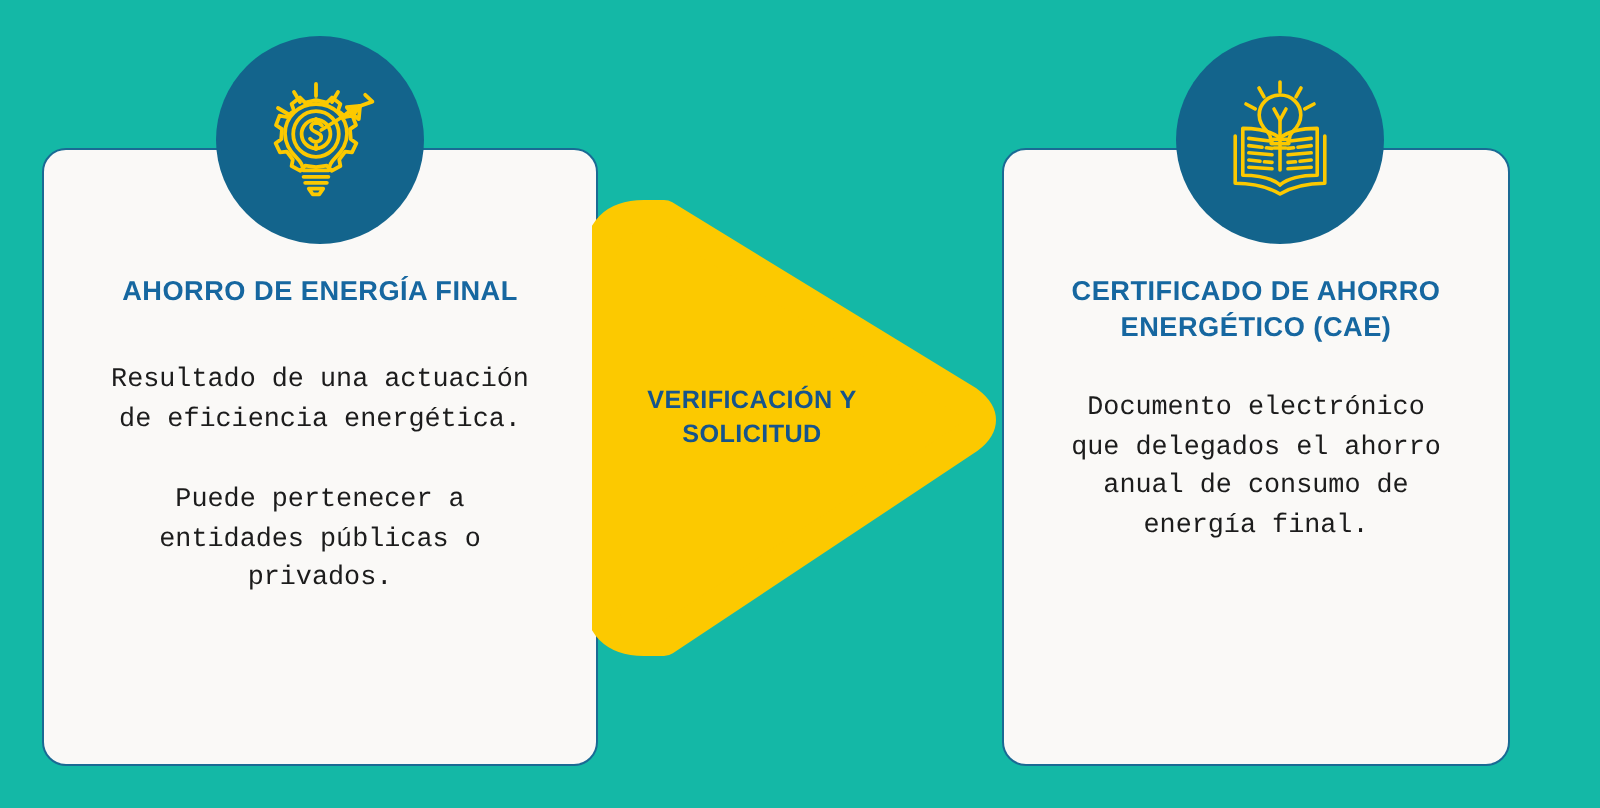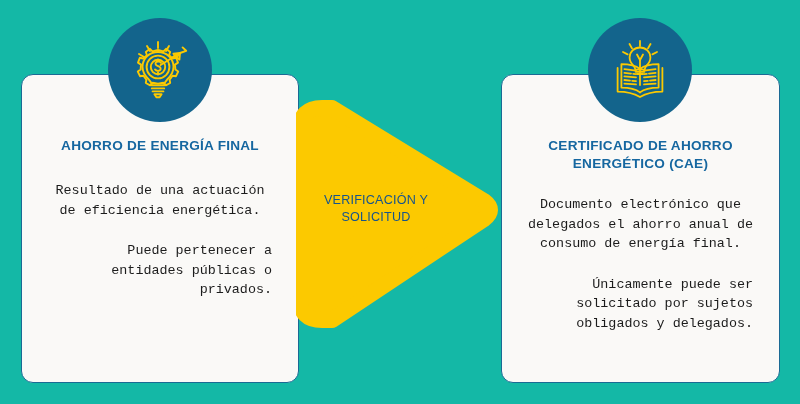--- a/index.html
+++ b/index.html
@@ -24,21 +24,21 @@
   
   .card {
     position: absolute;
     box-sizing: border-box;
     background: #faf9f7;
     border: 1.6px solid #1a6a94;
     border-radius: 12px;
     z-index: 1;
   }
   #card-left  { left: 21px;  top: 74px;  width: 278px; height: 309px; }
-  #card-right { left: 501px; top: 74px;  width: 279px; height: 309px; }
+  #card-right { left: 501px; top: 74px;  width: 254px; height: 309px; }
 
   .card-inner {
     position: absolute;
     left: 0;
     right: 0;
     top: 62px;
     padding: 0 26px;
     text-align: center;
   }
 
@@ -52,21 +52,21 @@
   }
   #card-right .card-title { margin-bottom: 22px; }
 
   .card-para {
     color: #1c1c1c;
     font-size: 13.4px;
     line-height: 19.5px;
     margin: 0 0 21px 0;
     font-family: Liberation Mono, monospace;
   }
-  .card-para:last-child { margin-bottom: 0; text-align: right; }
+  .card-para:last-child { margin-bottom: 0; }
 
   
   .badge {
     position: absolute;
     width: 104px;
     height: 104px;
     border-radius: 50%;
     background: #13648c;
     z-index: 3;
     display: flex;
@@ -88,21 +88,21 @@
   }
   #arrow-block svg { display: block; }
   #arrow-label {
     position: absolute;
     left: 296px;
     top: 192px;
     width: 160px;
     text-align: center;
     color: #16548c;
     font-size: 12.6px;
-    font-weight: normal;
+    font-weight: bold;
     line-height: 17px;
     letter-spacing: 0.2px;
     z-index: 3;
     pointer-events: none;
   }
 </style>
 </head>
 <body>
 
 <div id="infographic">
@@ -112,21 +112,20 @@
       <div class="card-title">AHORRO DE ENERGÍA FINAL</div>
       <p class="card-para">Resultado de una actuación de eficiencia energética.</p>
       <p class="card-para">Puede pertenecer a entidades públicas o privados.</p>
     </div>
   </div>
 
   <div class="card" id="card-right">
     <div class="card-inner">
       <div class="card-title">CERTIFICADO DE AHORRO ENERGÉTICO (CAE)</div>
       <p class="card-para">Documento electrónico que delegados el ahorro anual de consumo de energía final.</p>
-      <p class="card-para">Únicamente puede ser solicitado por sujetos obligados y delegados.</p>
     </div>
   </div>
 
   <div id="arrow-block">
     <svg width="204" height="228" viewBox="0 0 204 228">
       <path d="M 4 30
                Q 4 8 26 8
                L 36 8
                L 188 101
                Q 200 110 188 119

